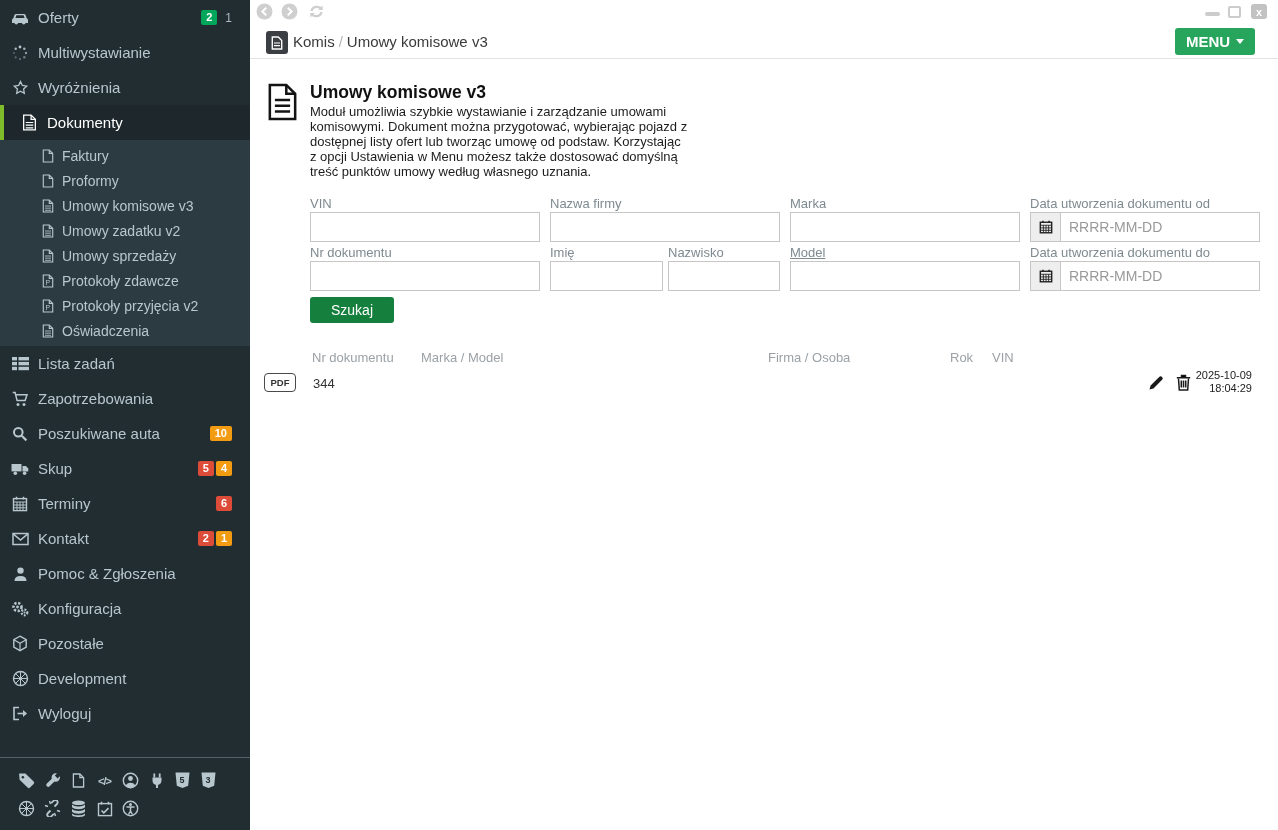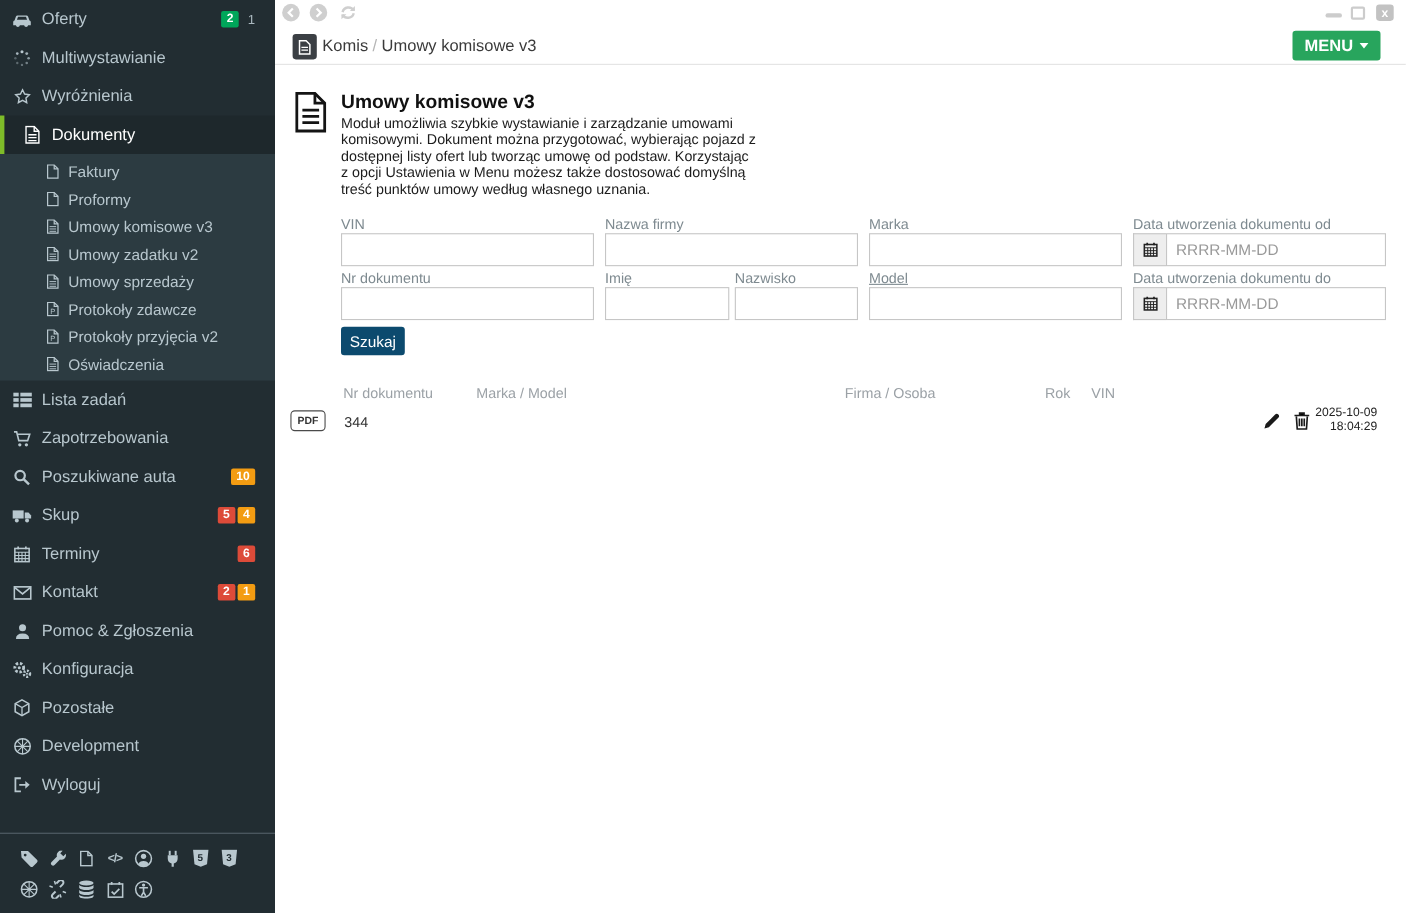--- a/index.html
+++ b/index.html
@@ -48,21 +48,21 @@
   .page-desc{position:absolute;left:60px;top:104px;width:380px;font-size:13px;line-height:15.1px;color:#1c1c1c;}
 
   .flabel{position:absolute;font-size:13px;color:#7e8a90;}
   .tin{position:absolute;height:30px;width:230px;border:1px solid #c6c6c6;font-size:14px;padding:0 8px;
     color:#333;font-family:inherit;background:#fff;}
   .tin::placeholder,.dinput::placeholder{color:#999;}
   .dgroup{position:absolute;display:flex;width:230px;height:30px;}
   .daddon{width:30px;background:#eee;border:1px solid #c6c6c6;border-right:0;display:flex;
     align-items:center;justify-content:center;color:#222;}
   .dinput{flex:1;min-width:0;border:1px solid #c6c6c6;font-size:14px;padding:0 8px;color:#333;font-family:inherit;}
-  .search-btn{position:absolute;left:60px;top:297px;padding:5px 8px;background:#0c4a6e;border:none;border-radius:3px;
+  .search-btn{position:absolute;left:60px;top:297px;padding:5px 21px;background:#15803d;border:none;border-radius:3px;
     color:#fff;font-size:14px;cursor:pointer;font-family:inherit;}
 
   .th{position:absolute;top:350px;font-size:13px;color:#9ba1a6;}
   .pdf-btn{position:absolute;left:14px;top:373px;width:32px;height:19px;border:1px solid #4a4a4a;border-radius:4px;
     background:#fff;font-size:9.5px;font-weight:bold;color:#333;display:flex;align-items:center;justify-content:center;cursor:pointer;}
   .cell{position:absolute;font-size:13px;color:#333;}
   .rowic{position:absolute;top:374px;color:#1a1a1a;cursor:pointer;}
   .ts{position:absolute;left:928px;top:369px;width:74px;text-align:right;font-size:11px;line-height:12.5px;color:#222;}
 </style>
 </head>
@@ -492,21 +492,21 @@
           <rect x="1.5" y="2.6" width="13" height="12" fill="none" stroke="#222" stroke-width="1.6"></rect>
           <path stroke="#222" d="M1.5 6h13M5 6v8.6M8 6v8.6M11 6v8.6M1.5 9h13M1.5 11.8h13"></path>
         </svg>
     </span>
     <input class="dinput" placeholder="RRRR-MM-DD" style="">
   </div>
 
   <button class="search-btn">Szukaj</button>
 
   <span class="th" style="left:62px;">Nr dokumentu</span>
-  <span class="th" style="left:171px;margin-left:12px;">Marka / Model</span>
+  <span class="th" style="left:171px;">Marka / Model</span>
   <span class="th" style="left:518px;">Firma / Osoba</span>
   <span class="th" style="left:700px;">Rok</span>
   <span class="th" style="left:742px;">VIN</span>
 
   <div>
     <span class="pdf-btn">PDF</span>
     <span class="cell" style="left:63px;top:376px;">344</span>
     <span class="rowic" style="left:898px;">
       <svg width="17" height="17" viewBox="0 0 17 17">
           <path fill="currentColor" d="M1.5 15.5l1.1-4 8.6-8.6a1.9 1.9 0 0 1 2.9 2.9l-8.6 8.6z"></path>

